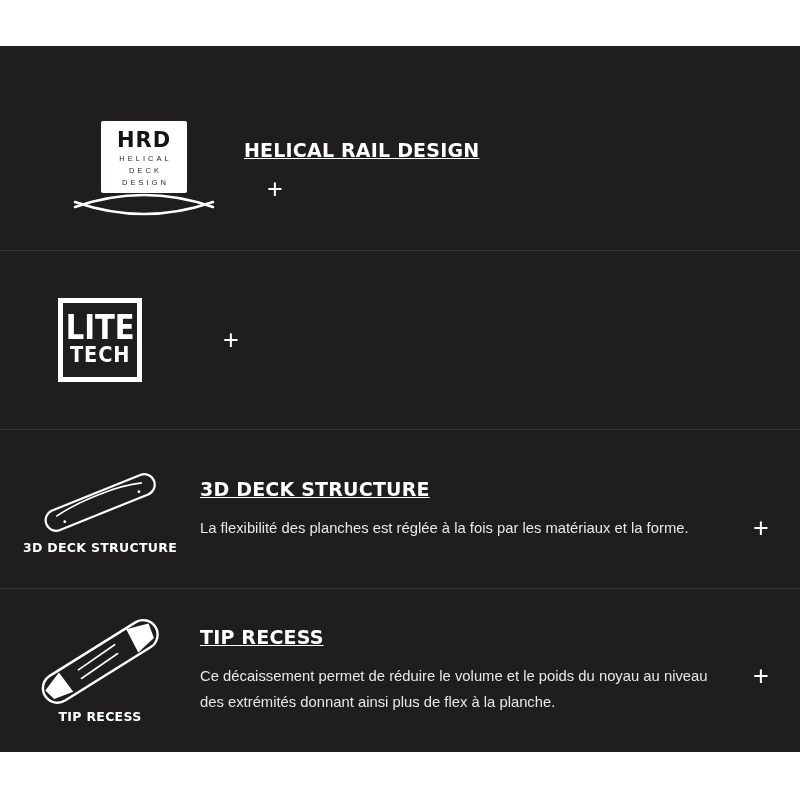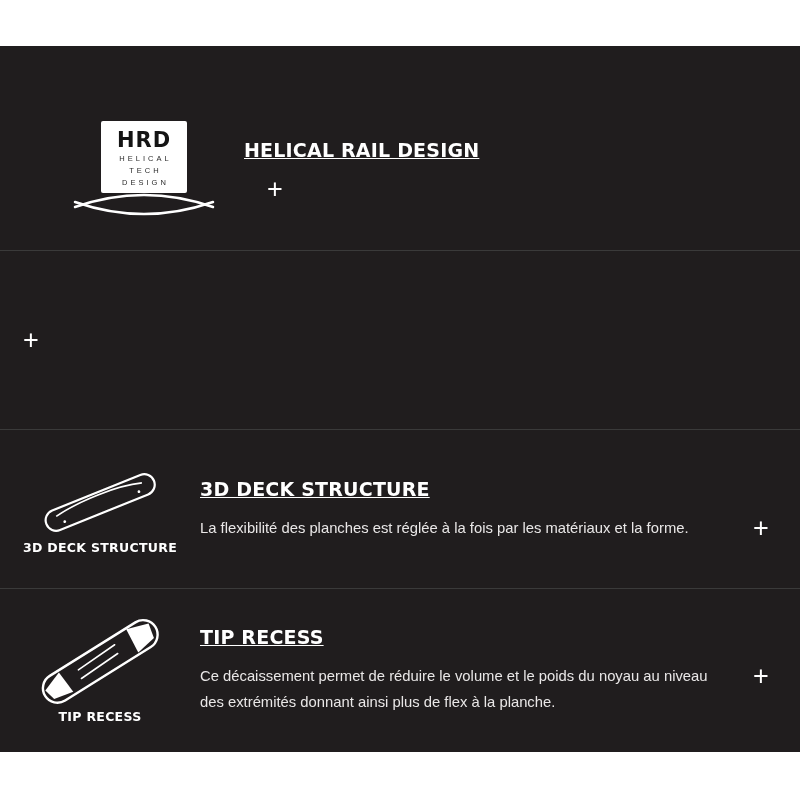--- a/index.html
+++ b/index.html
@@ -76,38 +76,46 @@
 
 <div class="page">
   <div class="panel">
 
     <div class="section s1">
       <div class="icon-col">
         <div class="hrd-badge">
           <div class="hrd-square">
             <span class="hrd-abbr">HRD</span>
             <span class="hrd-line">HELICAL</span>
-            <span class="hrd-line">TECH</span>
+            <span class="hrd-line">DECK</span>
             <span class="hrd-line">DESIGN</span>
           </div>
           <svg class="hrd-wave" width="142" height="30" viewBox="0 0 142 30">
             <path d="M2,17 Q71,-7 140,17" fill="none" stroke="#ffffff" stroke-width="2.4" stroke-linecap="round"></path>
             <path d="M2,12 Q71,36 140,12" fill="none" stroke="#ffffff" stroke-width="2.4" stroke-linecap="round"></path>
           </svg>
         </div>
       </div>
       <div class="content-col">
         <h3 class="sec-title">HELICAL RAIL DESIGN</h3>
         <div class="body-row">
           <button class="plus">+</button>
         </div>
       </div>
     </div>
 
     <div class="section s2">
+      <div class="icon-col">
+        <div class="lt-square">
+          <div class="lt-inner">
+            <span class="lt-top">LITE</span>
+            <span class="lt-bottom">TECH</span>
+          </div>
+        </div>
+      </div>
       <div class="content-col">
         <div class="body-row">
           <button class="plus">+</button>
         </div>
       </div>
     </div>
 
     <div class="section s3">
       <div class="icon-col">
         <svg width="140" height="72" viewBox="0 0 140 72">

